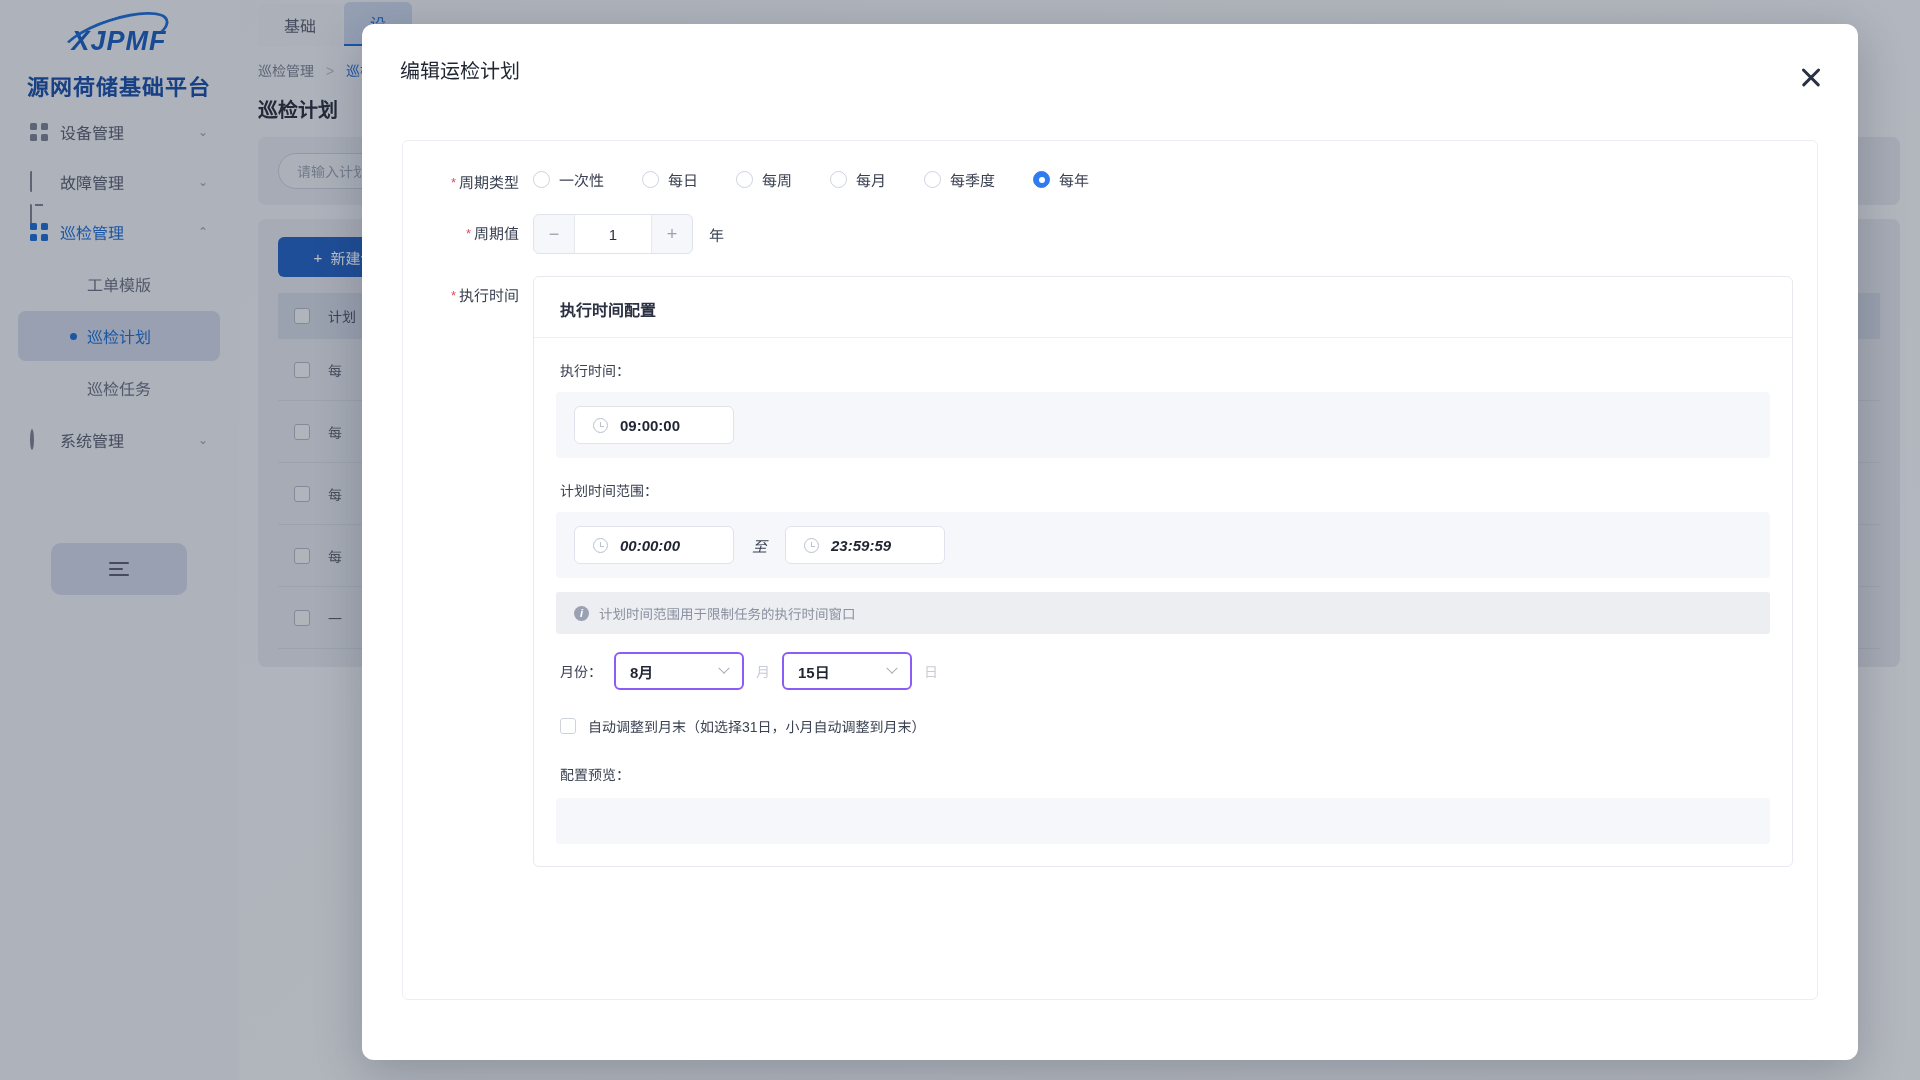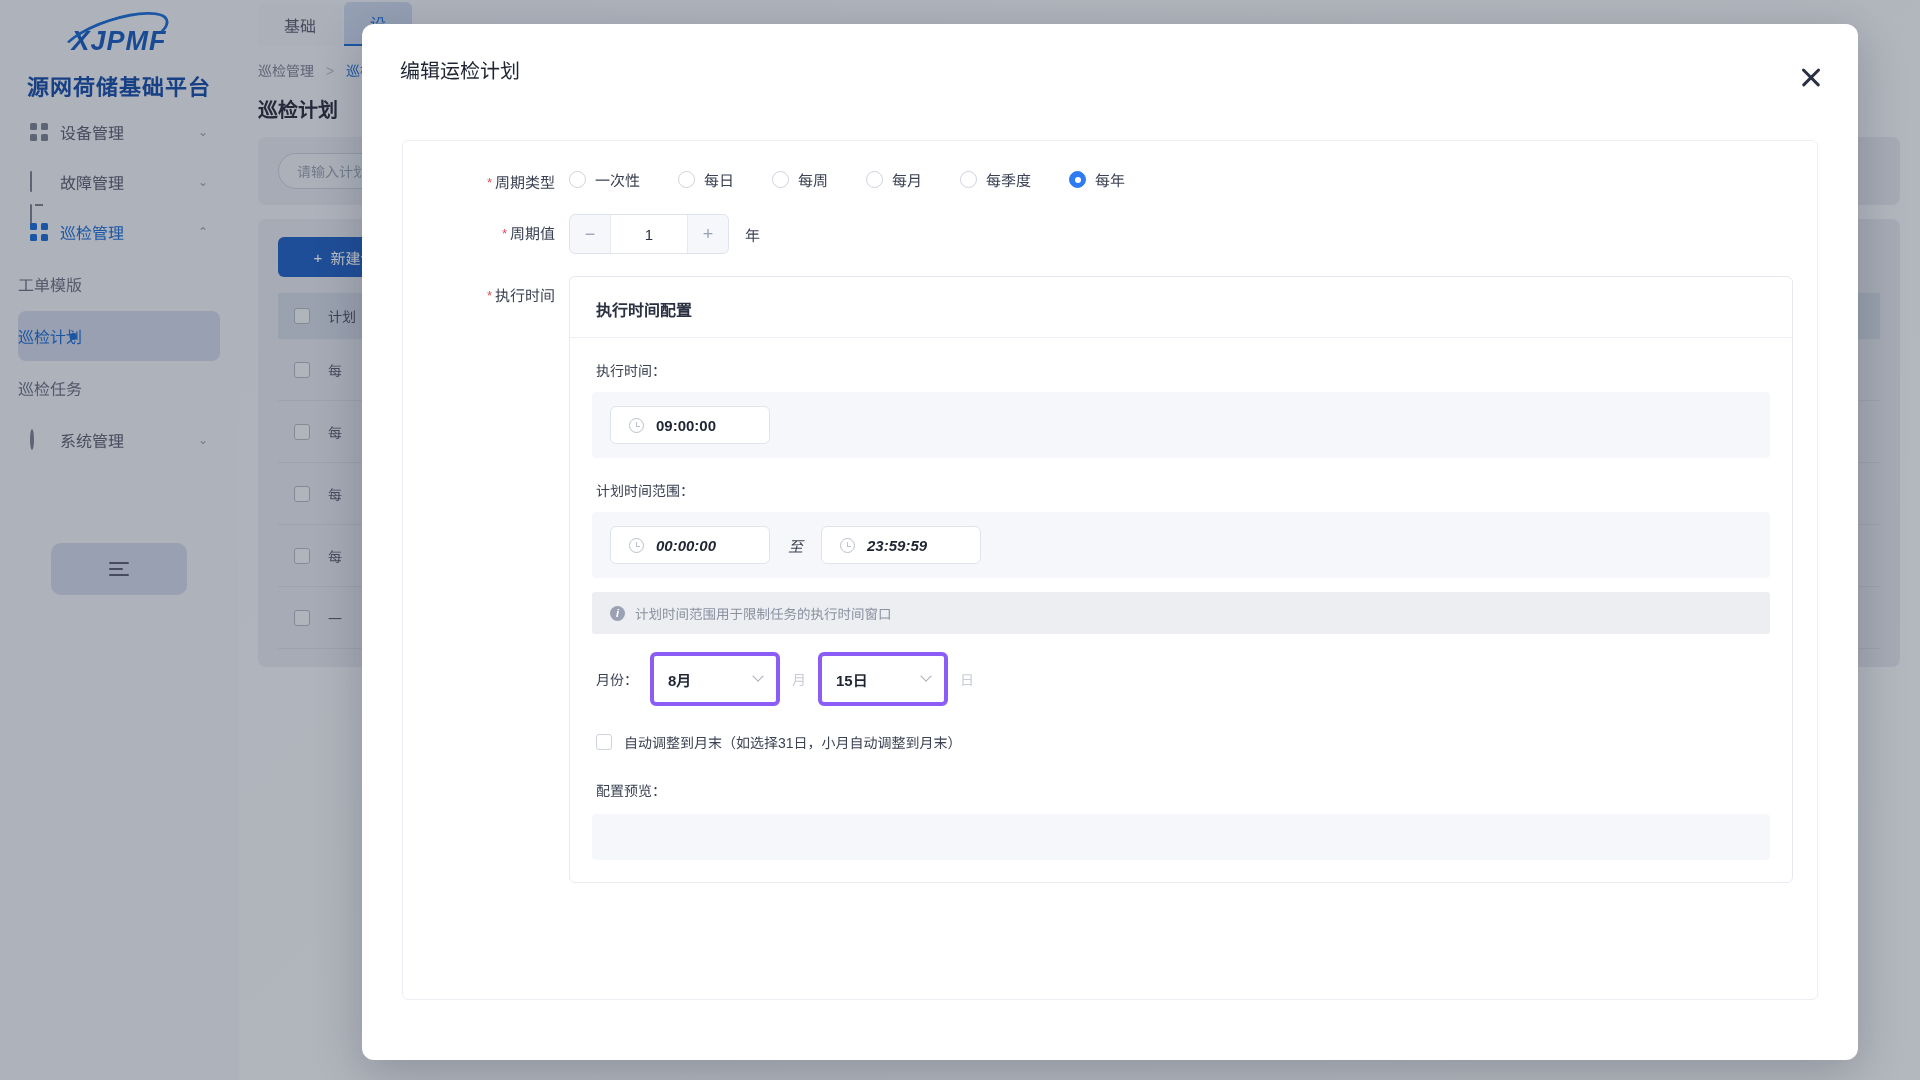--- a/index.html
+++ b/index.html
@@ -58,21 +58,21 @@
   .nav-item.active .grid-ico span { background: #1f6ed4; }
   .grid-ico span:nth-child(1){left:0;top:0}
   .grid-ico span:nth-child(2){right:0;top:0}
   .grid-ico span:nth-child(3){left:0;bottom:0}
   .grid-ico span:nth-child(4){right:0;bottom:0}
   .mon-ico { border: 2px solid #7b8295; border-radius: 2px; width:18px; height:14px; margin-top:2px; }
   .mon-ico:after{ content:""; display:block; width:8px;height:2px;background:#7b8295;margin:13px auto 0; }
   .gear-ico { width:17px;height:17px;border:2.5px solid #7b8295;border-radius:50%; }
   .chev { margin-left: auto; font-size: 12px; color: #9aa1b2; }
   .sub-item {
-    height: 50px; display: flex; align-items: center; 
+    height: 50px; display: flex; align-items: center; justify-content: center;
     font-size: 16px; color: #6b7285; border-radius: 8px; cursor: pointer;
     margin: 2px 0; position: relative;
   }
   .sub-item.sel { background: #ccd5e6; color: #1f6ed4; }
   .sub-item.sel:before {
     content:""; position:absolute; left: 52px; width:7px;height:7px;border-radius:50%;
     background:#1f6ed4;
   }
   .collapse-btn {
     width: 136px; height: 52px; margin: 78px auto 0;
@@ -172,21 +172,20 @@
 
   
   .form-body {
     margin: 26px 40px 0 40px;
     background: #ffffff;
     border: 1px solid #eceef3;
     border-radius: 6px;
     height: 860px;
     overflow: hidden;
     position: relative;
-    padding-left: 36px;
   }
   .form-row { display: flex; align-items: flex-start; padding: 22px 0 0 0; }
   .form-label {
     width: 130px; text-align: right; padding-right: 14px;
     font-size: 15px; color: #3c4253; padding-top: 8px; flex: 0 0 130px;
   }
   .req { color: #e34d59; margin-right: 3px; font-size: 13px; vertical-align: 1px; }
 
   .radio-group { display: flex; align-items: center; gap: 0; padding-top: 6px; }
   .radio-opt { display: flex; align-items: center; gap: 9px; margin-right: 38px; cursor: pointer; font-size: 15px; color: #3c4253; }
@@ -253,21 +252,21 @@
   .info-i {
     width: 15px; height: 15px; border-radius: 50%; background: #9aa1b2; color: #fff;
     font-size: 11px; font-style: italic; font-weight: 700;
     display: flex; align-items: center; justify-content: center; flex: 0 0 15px;
   }
 
   .md-row { display: flex; align-items: center; gap: 12px; padding: 18px 26px 0 26px; }
   .md-label { font-size: 14px; color: #3c4253; }
   .select {
     display: inline-flex; align-items: center; justify-content: space-between;
-    width: 130px; height: 54px; border: 4px solid #8b5cf6; border-radius: 6px;
+    width: 130px; height: 38px; border: 2px solid #8b5cf6; border-radius: 6px;
     background: #fff; padding: 0 14px; font-size: 15px; color: #1f2533; font-weight: 600;
     cursor: pointer;
   }
   .caret { width: 8px; height: 8px; border-right: 1.6px solid #a8aebc; border-bottom: 1.6px solid #a8aebc; transform: rotate(45deg) translate(-2px,-2px); }
   .md-unit { font-size: 14px; color: #c8ccd6; }
 
   .check-row { display: flex; align-items: center; gap: 12px; padding: 26px 26px 0 26px; }
   .cbox { width: 16px; height: 16px; border: 1px solid #cdd2dd; border-radius: 3px; background: #fff; flex: 0 0 16px; cursor: pointer; }
   .check-label { font-size: 14px; color: #3c4253; }
 

